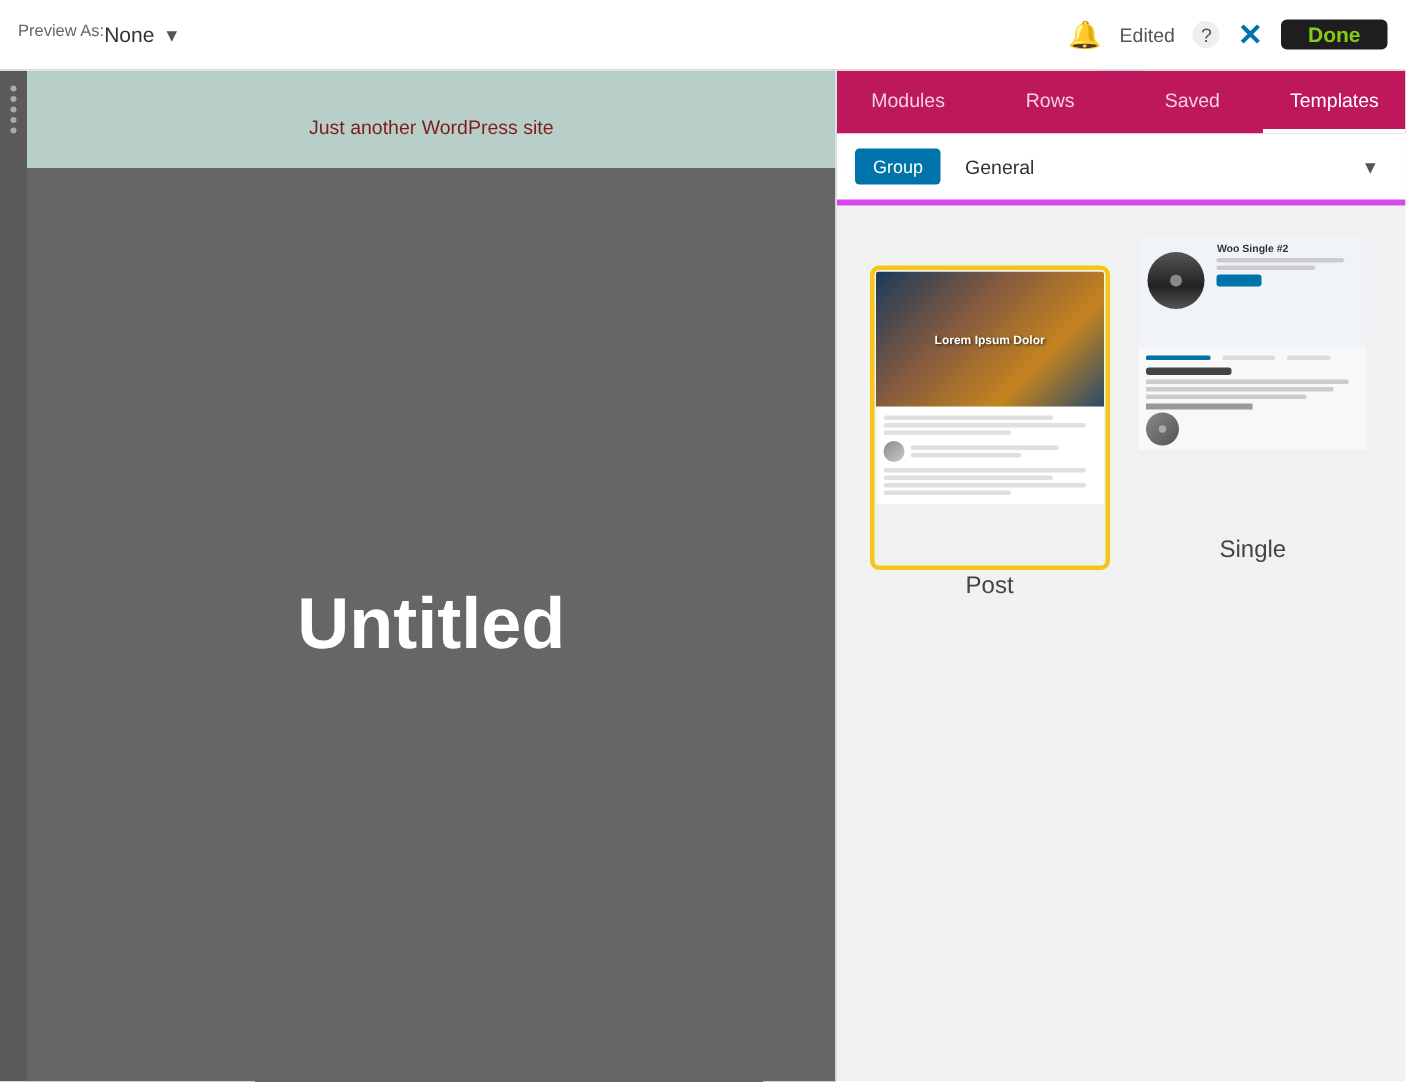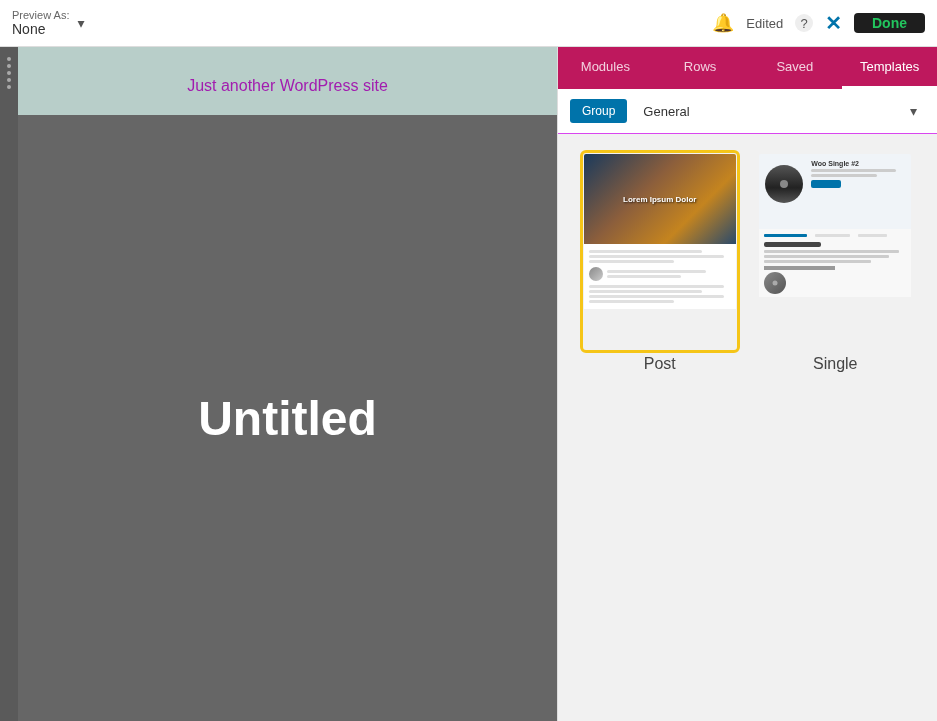--- a/index.html
+++ b/index.html
@@ -49,21 +49,21 @@
       cursor: pointer;
     }
     .close-icon {
       font-size: 20px;
       color: #0073aa;
       cursor: pointer;
       font-weight: bold;
     }
     .done-button {
       background: #1e1e1e;
-      color: #22c55e;
+      color: #84cc16;
       border: none;
       border-radius: 4px;
       padding: 2px 18px;
       font-size: 14px;
       font-weight: 600;
       cursor: pointer;
     }
 
     
     .main-area {
@@ -88,22 +88,22 @@
       text-align: center;
     }
     .wp-title {
       font-size: 22px;
       font-weight: bold;
       color: #1a4a5a;
       text-decoration: underline;
       margin-bottom: 6px;
     }
     .wp-subtitle {
-      font-size: 16px;
-      color: #a21caf;
+      font-size: 13px;
+      color: #7f1d1d;
     }
     .wp-dark-section {
       width: 100%;
       flex: 1;
       background: #666;
       display: flex;
       align-items: center;
       justify-content: center;
     }
     .wp-untitled {
@@ -171,21 +171,21 @@
       color: #fff;
       border-bottom: 3px solid #fff;
     }
 
     
     .panel-filter-row {
       display: flex;
       align-items: center;
       padding: 10px 12px;
       background: #fff;
-      border-bottom: 1px solid #d946ef;
+      border-bottom: 4px solid #d946ef;
       gap: 8px;
     }
     .group-btn {
       background: #0073aa;
       color: #fff;
       border: none;
       border-radius: 3px;
       padding: 5px 12px;
       font-size: 12px;
       cursor: pointer;
@@ -223,20 +223,21 @@
     .template-thumb {
       width: 152px;
       height: 195px;
       border-radius: 2px;
       overflow: hidden;
       position: relative;
     }
     .template-thumb.selected {
       outline: 3px solid #f5c518;
       outline-offset: 1px;
+      margin-top: 24px;
     }
     .template-label {
       font-size: 16px;
       color: #444;
       margin-top: 6px;
     }
 
     
     .post-thumb-img {
       width: 100%;
@@ -372,21 +373,21 @@
       top: 50%;
       left: 50%;
       transform: translate(-50%, -50%);
     }
   </style>
 </head>
 <body>
 
 <div class="top-bar">
   <div class="preview-value-wrap" style="display: flex; align-items: center; flex: 1 1 0%; cursor: pointer;">
-      <div style="display: flex; flex-direction: column;">
+      <div style="display: flex; ">
         <span style="font-size: 11px; color: rgb(102, 102, 102);">Preview As:</span>
         <span style="font-size: 14px; color: rgb(51, 51, 51);">None</span>
       </div>
       <span style="margin-left: 8px; font-size: 14px; color: rgb(85, 85, 85);">▾</span>
     </div>
   <div class="top-bar-right">
     <span class="bell-icon">🔔</span>
     <span class="edited-label">Edited</span>
     <span class="help-icon">?</span>
     <span class="close-icon">✕</span>

